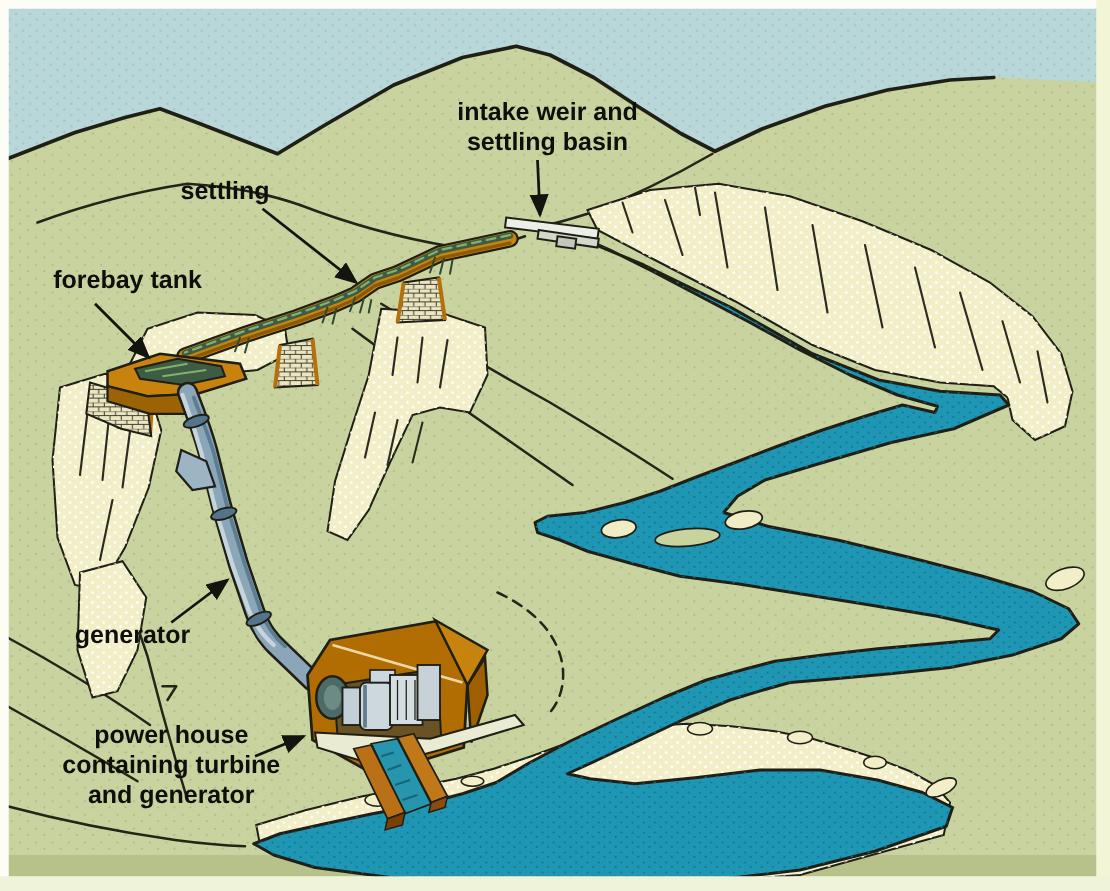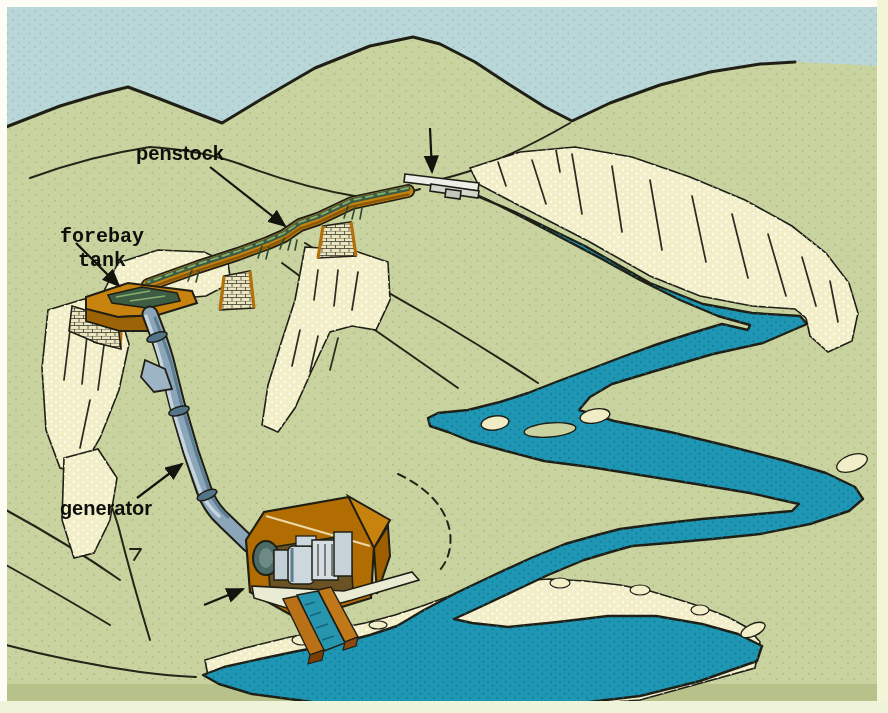--- a/index.html
+++ b/index.html
@@ -252,16 +252,21 @@
   </g>
 
   <g>
     <rect x="0" y="0" width="888" height="7" fill="#fdfdf6"></rect>
     <rect x="0" y="0" width="7" height="713" fill="#fdfdf6"></rect>
     <rect x="877" y="0" width="11" height="713" fill="#f2f5d6"></rect>
     <rect x="0" y="701" width="888" height="12" fill="#eef3da"></rect>
   </g>
 </svg>
 
-<div class="diagram-label" style="left:120px;top:141px;width:120px;">penstock</div>
-<div class="diagram-label" style="left:32px;top:225px;width:140px;font-family:Liberation Mono, monospace;">forebay tank</div>
+<div class="diagram-label" style="left:330px;top:78px;width:216px;">intake weir and
+settling basin</div>
+<div class="diagram-label" style="left:120px;top:141px;width:120px;">settling</div>
+<div class="diagram-label" style="left:32px;top:212px;width:140px;">forebay tank</div>
 <div class="diagram-label" style="left:46px;top:496px;width:120px;">generator</div>
+<div class="diagram-label" style="left:36px;top:576px;width:202px;">power house
+containing turbine
+and generator</div>
 </div>
 
 </body></html>

